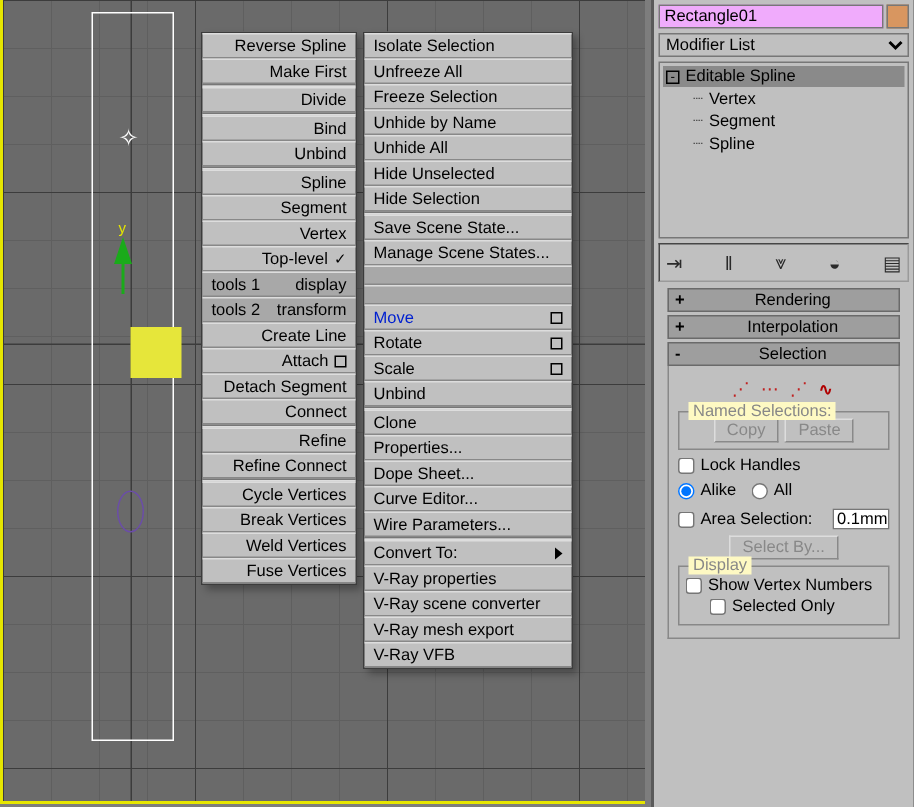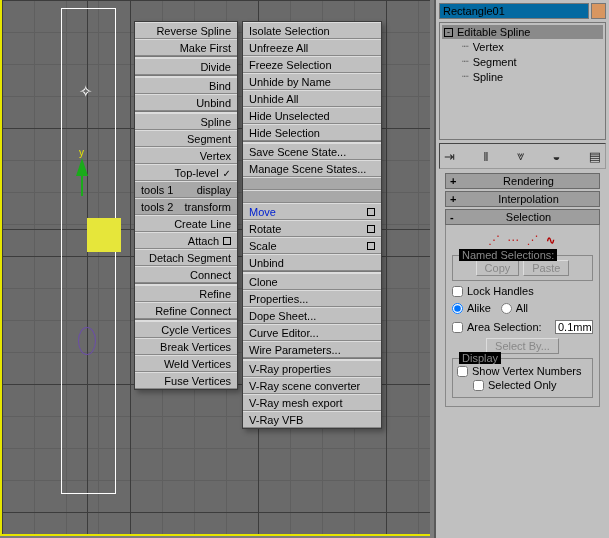--- a/index.html
+++ b/index.html
@@ -23,40 +23,40 @@
 .mi{padding:1.5px 6px;text-align:right;border-bottom:1px solid #888;border-top:1px solid #ddd;white-space:nowrap;display:flex;justify-content:flex-end;align-items:center;gap:4px}
 .menu2 .mi{text-align:left;justify-content:space-between}
 .sep{height:0;border-top:1px solid #777;border-bottom:1px solid #ddd}
 .mi.hdr{background:#a8a8a8}
 .dot{display:inline-block;width:8px;height:8px;border:1px solid #000}
 .check::after{content:"\2713";font-size:10px}
 .tri{width:0;height:0;border-top:4px solid transparent;border-bottom:4px solid transparent;border-left:5px solid #000}
 .blue{color:#0020d0}
 .side-panel{position:absolute;right:0;top:0;width:175px;height:538px;background:#c0c0c0;border-left:2px solid #5a5a5a}
 .name-box{margin:3px 3px 0 3px;display:flex}
-.name-box input{flex:1;border:1px solid #777;padding:1px 3px;background:#0369a1;height:16px}
+.name-box input{flex:1;border:1px solid #777;padding:1px 3px;background:#f0abfc;height:16px}
 .color-sw{width:16px;height:16px;background:#d89660;border:1px solid #777;margin-left:2px}
 .mod-row{margin:3px;display:flex}
 .mod-row select{flex:1;height:16px;border:1px solid #777;background:#c0c0c0}
 .tree{margin:3px;border:1px solid #777;background:#c0c0c0;height:118px;padding:2px}
 .tree-row{padding:1px 2px;display:flex;align-items:center;gap:4px}
 .tree-row.sel{background:#8a8a8a}
 .boxicon{display:inline-block;width:9px;height:9px;border:1px solid #000;text-align:center;line-height:7px;font-size:9px}
 .tree-sub{padding-left:18px}
 .dash{color:#555}
 .icon-row{margin:3px;border:1px inset #9a9a9a;padding:4px;display:flex;justify-content:space-between;align-items:center}
 .icon-row span{font-size:13px;color:#2a2a2a}
 .rollouts{margin:4px 9px 0 9px}
 .rollout-h{background:#9e9e9e;border:1px solid #6a6a6a;display:flex;align-items:center;padding:1px 4px;margin-top:2px}
 .rollout-h .pm{width:12px;font-weight:bold}
 .rollout-h .ttl{flex:1;text-align:center}
 .sel-body{border:1px solid #888;border-top:none;padding:4px 6px;background:#c0c0c0}
 .dot-icons{text-align:center;padding:4px 0;color:#c02020;letter-spacing:2px;font-size:12px}
 .fieldset{border:1px solid #888;margin:4px 0;padding:4px;position:relative}
-.fs-lbl{position:absolute;top:-7px;left:6px;background:#000000;padding:0 3px;color:#888}
+.fs-lbl{position:absolute;top:-7px;left:6px;background:#fef9c3;padding:0 3px;color:#888}
 .btn{border:1px outset #ddd;background:#c0c0c0;padding:1px 8px;color:#888}
 .btn-row{display:flex;gap:4px;justify-content:center}
 .chk{display:flex;align-items:center;gap:4px;margin:2px 0;color:#888}
 .chk input{width:11px;height:11px}
 .radio-row{display:flex;gap:10px;justify-content:flex-start;margin:3px 0}
 .spin{border:1px solid #777;background:#fff;width:38px;padding:0 2px}
 .flexrow{display:flex;align-items:center;gap:3px;justify-content:space-between}
 </style>
 </head>
 <body>
@@ -189,20 +189,24 @@
   <div class="mi">
       <span>Curve Editor...</span>
       <span></span>
     </div>
   <div class="mi">
       <span>Wire Parameters...</span>
       <span></span>
     </div>
   <div class="sep"></div>
   <div class="mi">
+      <span>Convert To:</span>
+      <span class="tri"></span>
+    </div>
+  <div class="mi">
       <span>V-Ray properties</span>
       <span></span>
     </div>
   <div class="mi">
       <span>V-Ray scene converter</span>
       <span></span>
     </div>
   <div class="mi">
       <span>V-Ray mesh export</span>
       <span></span>
@@ -210,20 +214,23 @@
   <div class="mi">
       <span>V-Ray VFB</span>
       <span></span>
     </div>
 </div>
 
 <div class="side-panel">
   <div class="name-box">
     <input value="Rectangle01" style="">
     <div class="color-sw"></div>
+  </div>
+  <div class="mod-row">
+    <select><option>Modifier List</option></select>
   </div>
   <div class="tree">
     <div class="tree-row sel">
         <span class="boxicon">-</span>
         <span>Editable Spline</span>
       </div>
     <div class="tree-sub">
       <div class="tree-row">
           <span class="dash">┈</span>
           <span>Vertex</span>

